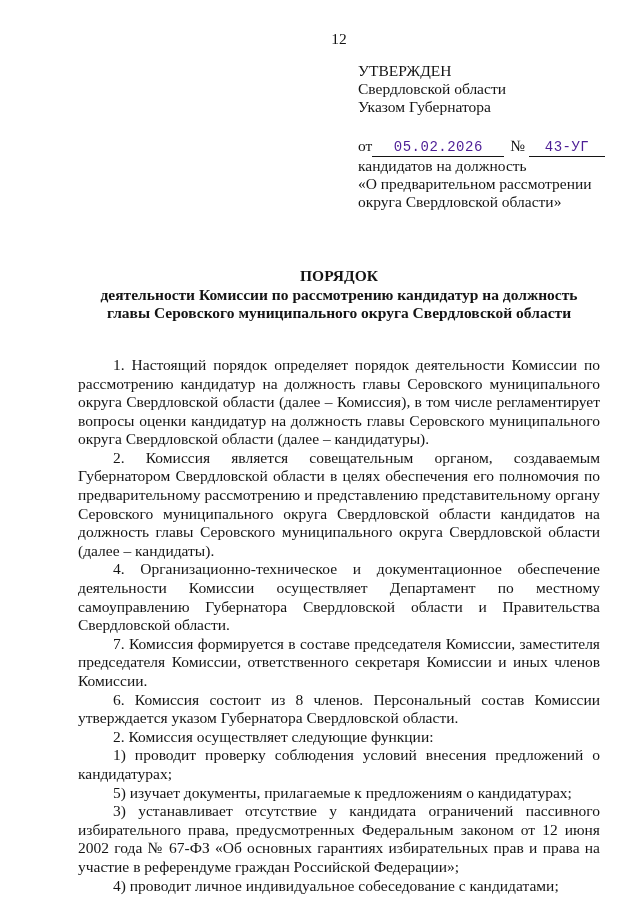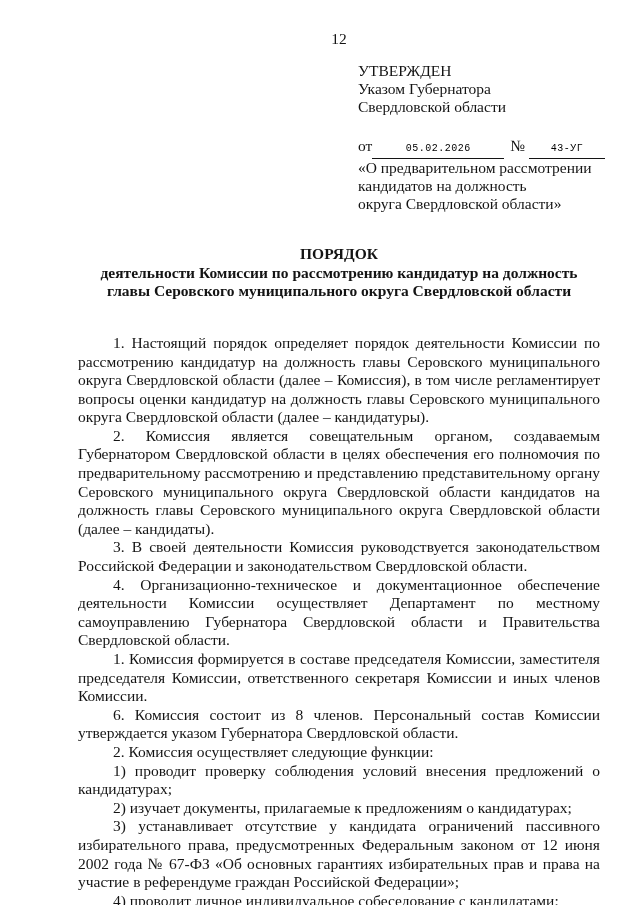--- a/index.html
+++ b/index.html
@@ -37,27 +37,27 @@
   .fill {
     display: inline-block;
     border-bottom: 1px solid #141414;
     text-align: center;
     vertical-align: baseline;
   }
   .fill-date { width: 132px; }
   .fill-num  { width: 76px; margin-top: 20px; }
   .mono {
     font-family: "Liberation Mono", "DejaVu Sans Mono", monospace;
-    font-size: 10px;
-    color: #000000;
+    font-size: 14px;
+    color: #4c1d95;
     letter-spacing: 0.5px;
   }
   .num-sign { padding-left: 6px; }
   .doc-title {
-    margin-top: 32px;
+    margin-top: 56px;
     text-align: center;
     font-weight: bold;
     font-size: 15.5px;
     line-height: 18.5px;
   }
   .doc-body {
     margin-top: 33px;
     font-size: 15.5px;
     line-height: 18.6px;
     text-align: justify;
@@ -69,43 +69,42 @@
 </style>
 </head>
 <body>
 
 <div class="page">
 
   <div class="page-number">12</div>
 
   <div class="approval-block">
     <span class="approval-line">УТВЕРЖДЕН</span>
+    <span class="approval-line">Свердловской области</span>
     <span class="approval-line">Указом Губернатора</span>
-    <span class="approval-line">Свердловской области</span>
     <span class="approval-line">
       <span>от</span><span class="fill fill-date"><span class="mono">05.02.2026</span></span><span class="num-sign">№</span> <span class="fill fill-num"><span class="mono">43-УГ</span></span>
     </span>
+    <span class="approval-line">кандидатов на должность</span>
     <span class="approval-line">«О предварительном рассмотрении</span>
-    <span class="approval-line">кандидатов на должность</span>
     <span class="approval-line">округа Свердловской области»</span>
   </div>
 
   <div class="doc-title">
     <div>ПОРЯДОК</div>
     <div>деятельности Комиссии по рассмотрению кандидатур на должность</div>
     <div>главы Серовского муниципального округа Свердловской области</div>
   </div>
 
   <div class="doc-body">
     <p>1. Настоящий порядок определяет порядок деятельности Комиссии по рассмотрению кандидатур на должность главы Серовского муниципального округа Свердловской области (далее – Комиссия), в том числе регламентирует вопросы оценки кандидатур на должность главы Серовского муниципального округа Свердловской области (далее – кандидатуры).</p>
     <p>2. Комиссия является совещательным органом, создаваемым Губернатором Свердловской области в целях обеспечения его полномочия по предварительному рассмотрению и представлению представительному органу Серовского муниципального округа Свердловской области кандидатов на должность главы Серовского муниципального округа Свердловской области (далее – кандидаты).</p>
-    <p>3. В своей деятельности Комиссия руководствуется законодательством Российской Федерации и законодательством Свердловской области.</p>
     <p>4. Организационно-техническое и документационное обеспечение деятельности Комиссии осуществляет Департамент по местному самоуправлению Губернатора Свердловской области и Правительства Свердловской области.</p>
-    <p>1. Комиссия формируется в составе председателя Комиссии, заместителя председателя Комиссии, ответственного секретаря Комиссии и иных членов Комиссии.</p>
+    <p>7. Комиссия формируется в составе председателя Комиссии, заместителя председателя Комиссии, ответственного секретаря Комиссии и иных членов Комиссии.</p>
     <p>6. Комиссия состоит из 8 членов. Персональный состав Комиссии утверждается указом Губернатора Свердловской области.</p>
     <p>2. Комиссия осуществляет следующие функции:</p>
     <p>1) проводит проверку соблюдения условий внесения предложений о кандидатурах;</p>
-    <p>2) изучает документы, прилагаемые к предложениям о кандидатурах;</p>
+    <p>5) изучает документы, прилагаемые к предложениям о кандидатурах;</p>
     <p>3) устанавливает отсутствие у кандидата ограничений пассивного избирательного права, предусмотренных Федеральным законом от 12 июня 2002 года № 67-ФЗ «Об основных гарантиях избирательных прав и права на участие в референдуме граждан Российской Федерации»;</p>
     <p>4) проводит личное индивидуальное собеседование с кандидатами;</p>
   </div>
 
 </div>
 
 </body></html>

